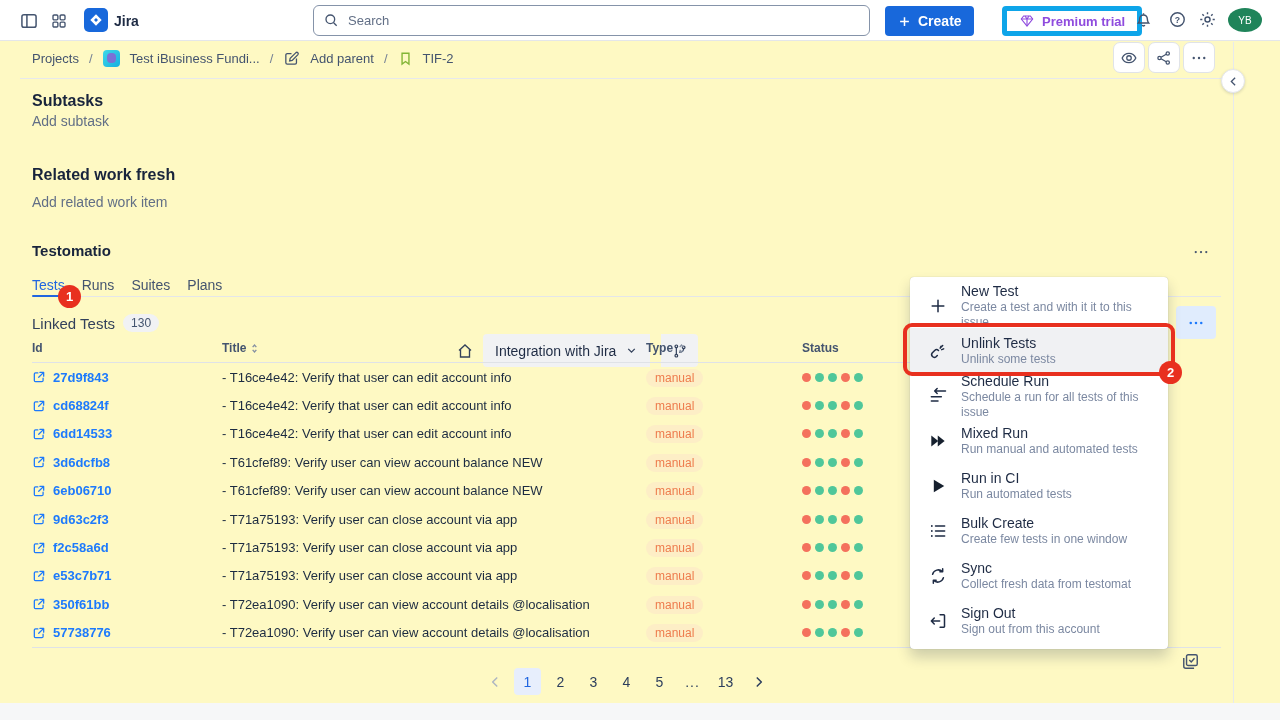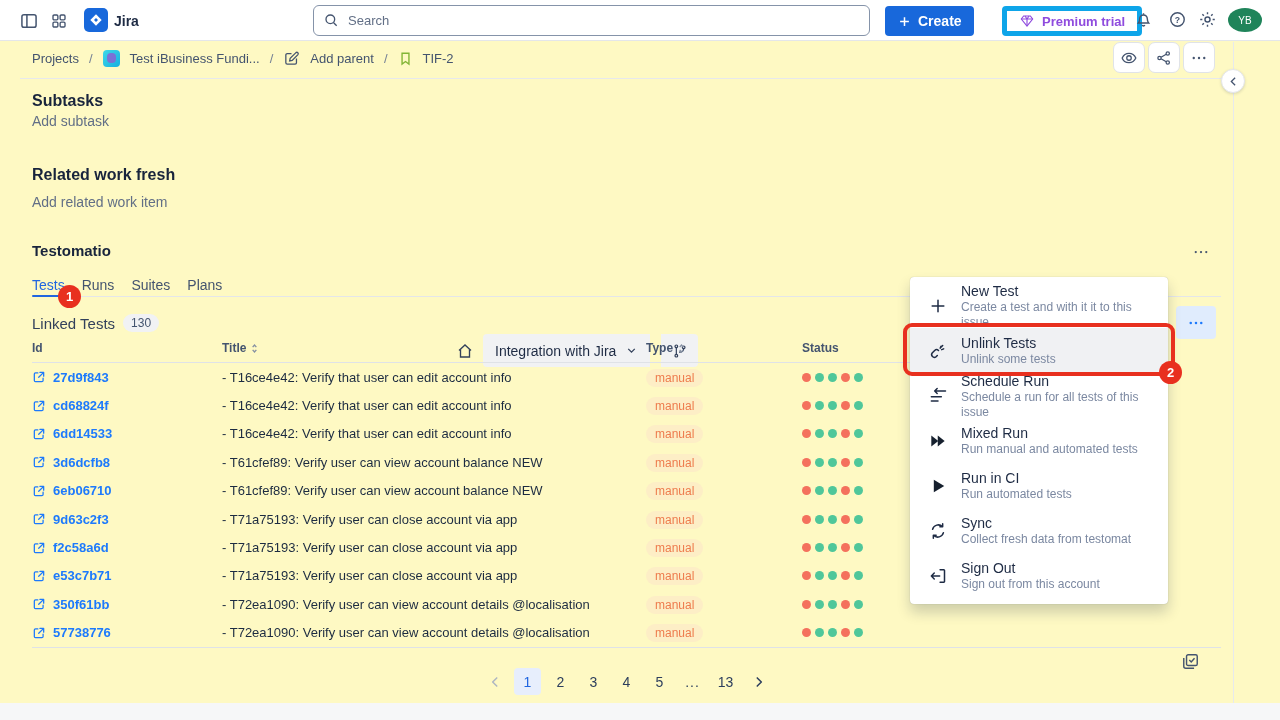--- a/index.html
+++ b/index.html
@@ -610,20 +610,34 @@
           </svg>
         </span>
         <span class="mi-txt">
           <span class="mi-title">Run in CI</span>
           <span class="mi-sub">Run automated tests</span>
         </span>
       </div>
       <div class="menu-item">
         <span class="mi-ic">
           <svg width="20" height="20" viewBox="0 0 24 24" fill="none" stroke="currentColor" stroke-width="1.8" stroke-linecap="round" stroke-linejoin="round">
+            <circle cx="4.6" cy="6" r="1.1" fill="currentColor" stroke="none"></circle>
+            <circle cx="4.6" cy="12" r="1.1" fill="currentColor" stroke="none"></circle>
+            <circle cx="4.6" cy="18" r="1.1" fill="currentColor" stroke="none"></circle>
+            <path d="M9 6h11M9 12h11M9 18h11"></path>
+          </svg>
+        </span>
+        <span class="mi-txt">
+          <span class="mi-title">Bulk Create</span>
+          <span class="mi-sub">Create few tests in one window</span>
+        </span>
+      </div>
+      <div class="menu-item">
+        <span class="mi-ic">
+          <svg width="20" height="20" viewBox="0 0 24 24" fill="none" stroke="currentColor" stroke-width="1.8" stroke-linecap="round" stroke-linejoin="round">
             <path d="M5.5 10a7 7 0 0111.8-3.2M17.6 3.4v3.4h-3.4M18.5 14a7 7 0 01-11.8 3.2M6.4 20.6v-3.4h3.4"></path>
           </svg>
         </span>
         <span class="mi-txt">
           <span class="mi-title">Sync</span>
           <span class="mi-sub">Collect fresh data from testomat</span>
         </span>
       </div>
       <div class="menu-item">
         <span class="mi-ic">

